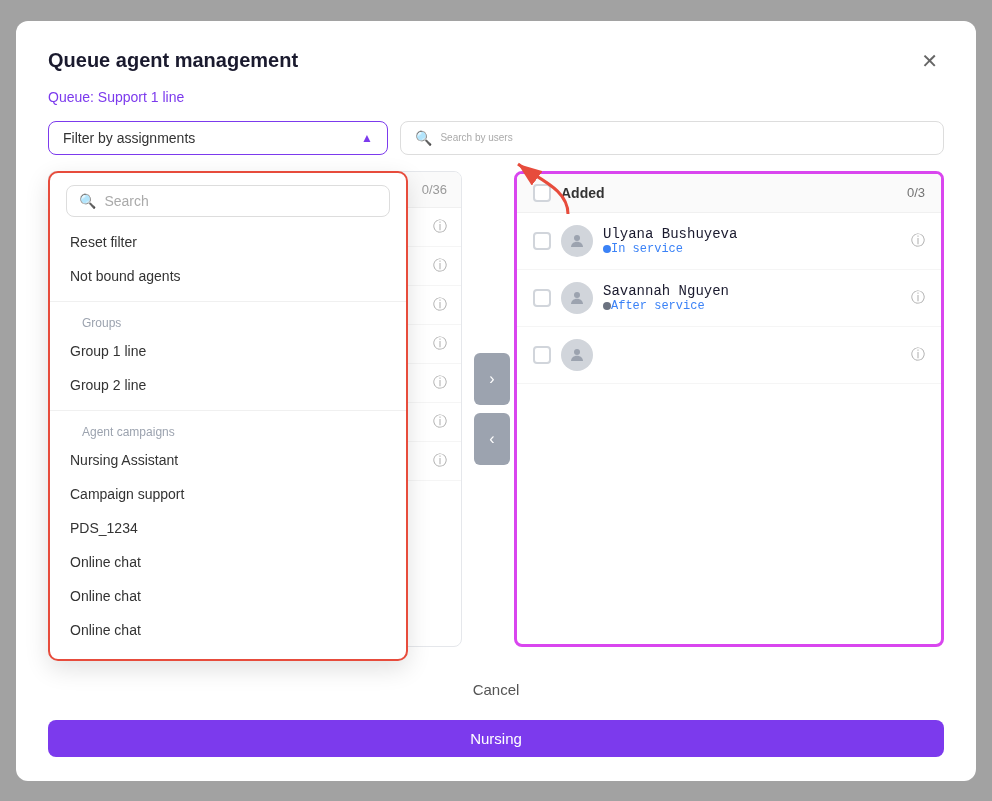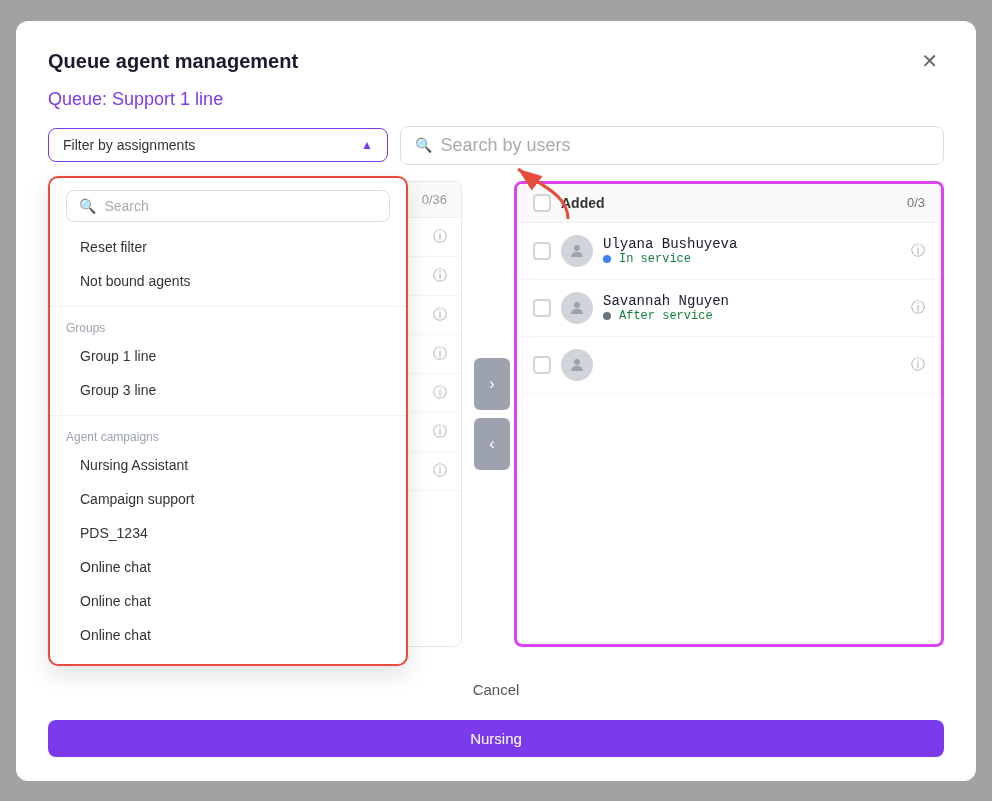--- a/index.html
+++ b/index.html
@@ -25,39 +25,39 @@
       width: 960px;
       min-height: 760px;
       padding: 28px 32px 24px;
       position: relative;
       display: flex;
       flex-direction: column;
       gap: 16px;
     }
     .modal-header {
       display: flex;
-      align-items: flex-end;
+      align-items: center;
       justify-content: space-between;
     }
     .modal-title {
       font-size: 20px;
       font-weight: 700;
       color: #1a1a2e;
     }
     .close-btn {
       background: none;
       border: none;
       cursor: pointer;
       font-size: 20px;
       color: #666;
       line-height: 1;
       padding: 2px 6px;
     }
     .queue-label {
-      font-size: 18px;
+      font-size: 14px;
       color: #555;
     }
     .queue-label span {
       color: #7c3aed;
       font-weight: 500;
     }
     .filters-row {
       display: flex;
       gap: 12px;
       align-items: center;
@@ -87,21 +87,21 @@
       align-items: center;
       border: 1.5px solid #ddd;
       border-radius: 8px;
       padding: 8px 14px;
       gap: 8px;
       background: #fff;
     }
     .search-box input {
       border: none;
       outline: none;
-      font-size: 18px;
+      font-size: 10px;
       color: #333;
       flex: 1;
       background: transparent;
     }
     .search-box input::placeholder { color: #aaa; }
     .search-icon { color: #aaa; font-size: 14px; }
 
     
     .arrow-annotation {
       position: absolute;
@@ -222,22 +222,22 @@
       padding: 12px 16px;
       border-bottom: 1px solid #f5f5f5;
       gap: 10px;
       font-family: Liberation Mono, monospace;
     }
     .agent-name { font-size: 14px; font-weight: 500; color: #1a1a2e; }
     .agent-status {
       font-size: 12px;
       display: flex;
       align-items: center;
-      gap: 8px;
-      color: #15803d;
+      gap: 0;
+      color: #3b82f6;
     }
     .status-dot {
       width: 8px; height: 8px;
       border-radius: 50%;
       display: inline-block;
     }
     .dot-in-service { background: #3b82f6; }
     .dot-after-service { background: #6b7280; }
     .dot-ready { background: #22c55e; }
 
@@ -267,27 +267,27 @@
     .dropdown-search input {
       border: none; outline: none; font-size: 14px; color: #333; flex: 1; background: transparent;
     }
     .dropdown-search input::placeholder { color: #aaa; }
     .dropdown-divider {
       height: 1px;
       background: #f0f0f0;
       margin: 8px 0;
     }
     .dropdown-item {
-      padding: 9px 30px;
+      padding: 9px 20px;
       font-size: 14px;
       color: #333;
       cursor: pointer;
     }
     .dropdown-section-label {
-      padding: 6px 16px 4px;
+      padding: 6px 32px 4px;
       font-size: 12px;
       color: #9ca3af;
       font-weight: 500;
     }
 
     
     .modal-footer {
       display: flex;
       justify-content: flex-end;
       gap: 12px;
@@ -364,21 +364,21 @@
           <input type="text" placeholder="Search" style="">
         </div>
 
         <div class="dropdown-item">Reset filter</div>
         <div class="dropdown-item">Not bound agents</div>
 
         <div class="dropdown-divider"></div>
 
         <div class="dropdown-section-label">Groups</div>
         <div class="dropdown-item">Group 1 line</div>
-        <div class="dropdown-item">Group 3 line</div>
+        <div class="dropdown-item">Group 2 line</div>
 
         <div class="dropdown-divider"></div>
 
         <div class="dropdown-section-label">Agent campaigns</div>
         <div class="dropdown-item">Nursing Assistant</div>
         <div class="dropdown-item">Campaign support</div>
         <div class="dropdown-item">PDS_1234</div>
         <div class="dropdown-item">Online chat</div>
         <div class="dropdown-item">Online chat</div>
         <div class="dropdown-item">Online chat</div>

